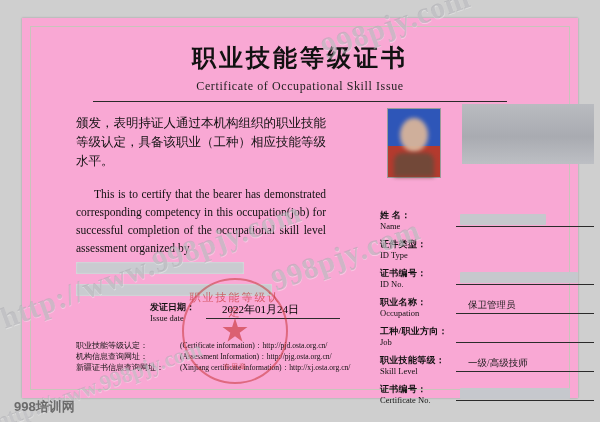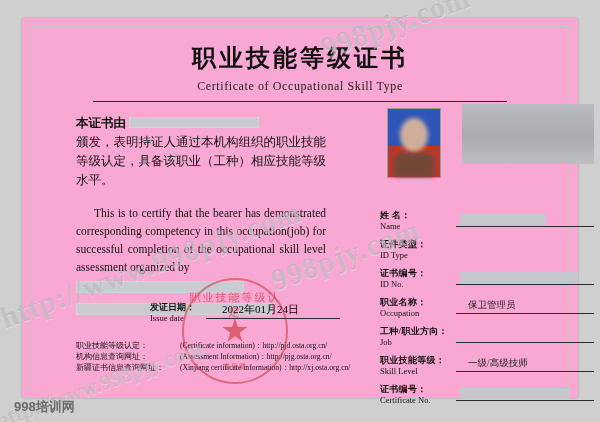--- a/index.html
+++ b/index.html
@@ -150,28 +150,24 @@
   .seal .t1{top:10px;}
   .seal .t2{bottom:10px;font-size:7px;letter-spacing:1px;}
 </style>
 </head>
 <body>
 
 <div class="paper">
   <div class="inner">
 
     <div class="title-cn">职业技能等级证书</div>
-    <div class="title-en">Certificate of Occupational Skill Type</div>
+    <div class="title-en">Certificate of Occupational Skill Issue</div>
     <div class="rule"></div>
 
     <div class="body-left">
-      <div class="ln">
-        <b>本证书由</b>
-        <span class="redact" style="width:130px;"></span>
-      </div>
       <div class="ln">颁发，表明持证人通过本机构组织的职业技能</div>
       <div class="ln">等级认定，具备该职业（工种）相应技能等级</div>
       <div class="ln">水平。</div>
 
       <div class="en-block">
         <p class="ln-en">This is to certify that the bearer has demonstrated corresponding competency in this occupation(job) for successful completion of the occupational skill level assessment organized by</p>
         <div style="margin-top:2px;">
           <span class="redact" style="width:168px;height:12px;"></span>
         </div>
         <div style="margin-top:4px;">

